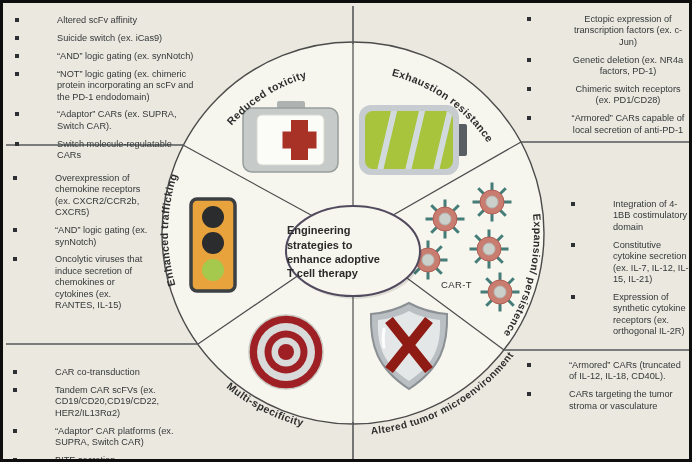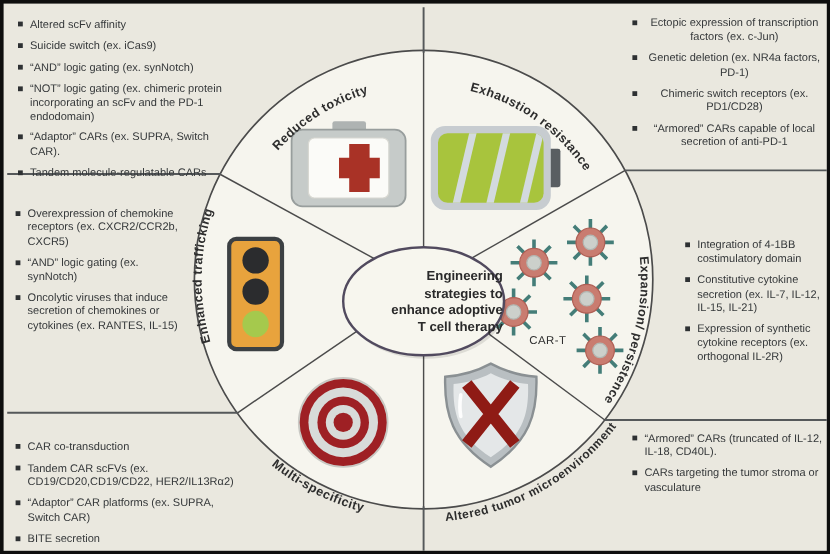--- a/index.html
+++ b/index.html
@@ -5,24 +5,24 @@
   html,body{margin:0;padding:0;background:#888;}
   .stage{
     position:relative;width:692px;height:462px;box-sizing:border-box;
     border:3px solid #0e0e0e;background:#eae8df;overflow:hidden;
     font-family:"Liberation Sans", sans-serif;
   }
   .stage svg{position:absolute;left:0;top:0;}
   .panel{position:absolute;color:#35383a;font-size:9.2px;line-height:1.24;}
   .item{display:flex;gap:6px;margin-bottom:6.5px;}
   .blt{width:4px;height:4px;background:#2e3133;margin-top:3px;flex:none;}
-  .txt{display:block;}
+  .txt{display:block;margin-left:32px;}
   .center-text{
     position:absolute;left:284px;top:213px;width:132px;height:72px;
-    display:flex;flex-direction:column;justify-content:center;align-items:flex-end;
+    display:flex;flex-direction:column;justify-content:center;align-items:flex-start;
     font-weight:bold;font-size:11px;line-height:1.3;color:#2a2a2a;text-align:center;
   }
   .cart-label{position:absolute;left:438px;top:276px;font-size:9.5px;color:#2f2f2f;letter-spacing:.4px;}
   .rim-label{font-weight:bold;font-size:10.5px;fill:#2d2d2d;letter-spacing:.4px;}
   .rim-label.small{font-size:10px;}
 </style>
 </head>
 <body>
 
 <div class="stage">
@@ -161,21 +161,21 @@
     <div class="item">
         <span class="blt"></span>
         <span class="txt">“NOT” logic gating (ex. chimeric protein incorporating an scFv and the PD-1 endodomain)</span>
       </div>
     <div class="item">
         <span class="blt"></span>
         <span class="txt">“Adaptor” CARs (ex. SUPRA, Switch CAR).</span>
       </div>
     <div class="item">
         <span class="blt"></span>
-        <span class="txt">Tandem molecule-regulatable CARs</span>
+        <span class="txt">Switch molecule-regulatable CARs</span>
       </div>
   </div>
 
   <div class="panel" style="left:524px;top:11px;width:160px;text-align:center;">
     <div class="item">
         <span class="blt"></span>
         <span class="txt">Ectopic expression of transcription factors (ex. c-Jun)</span>
       </div>
     <div class="item">
         <span class="blt"></span>

